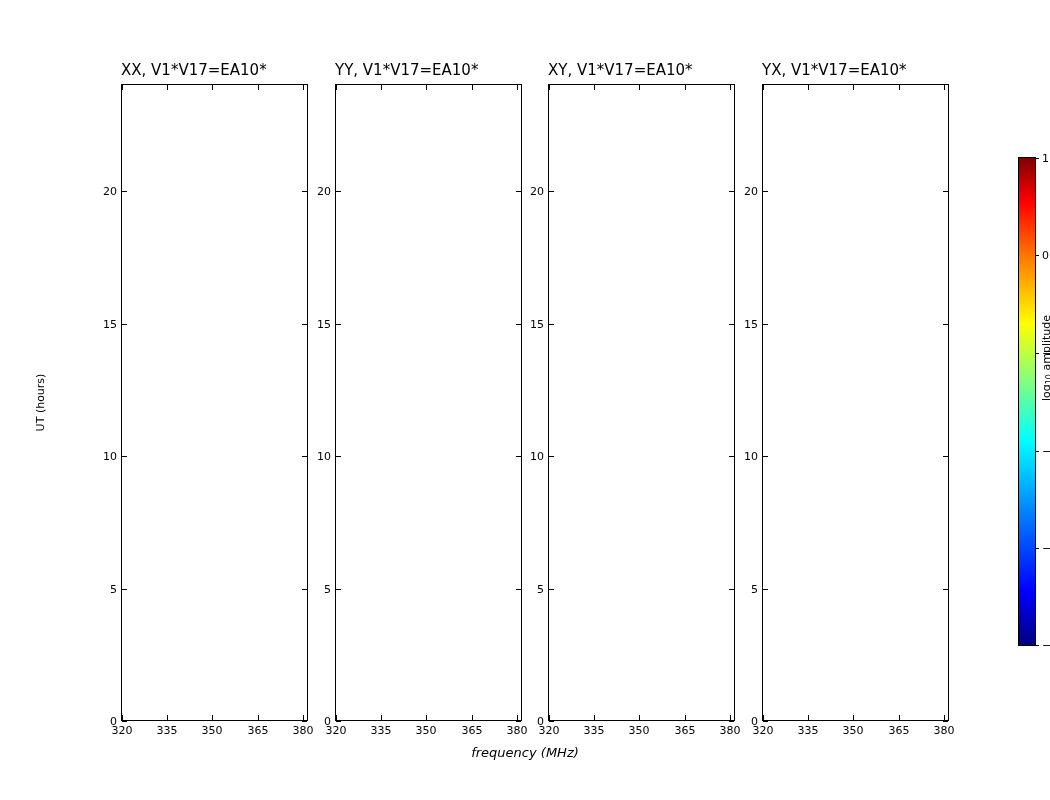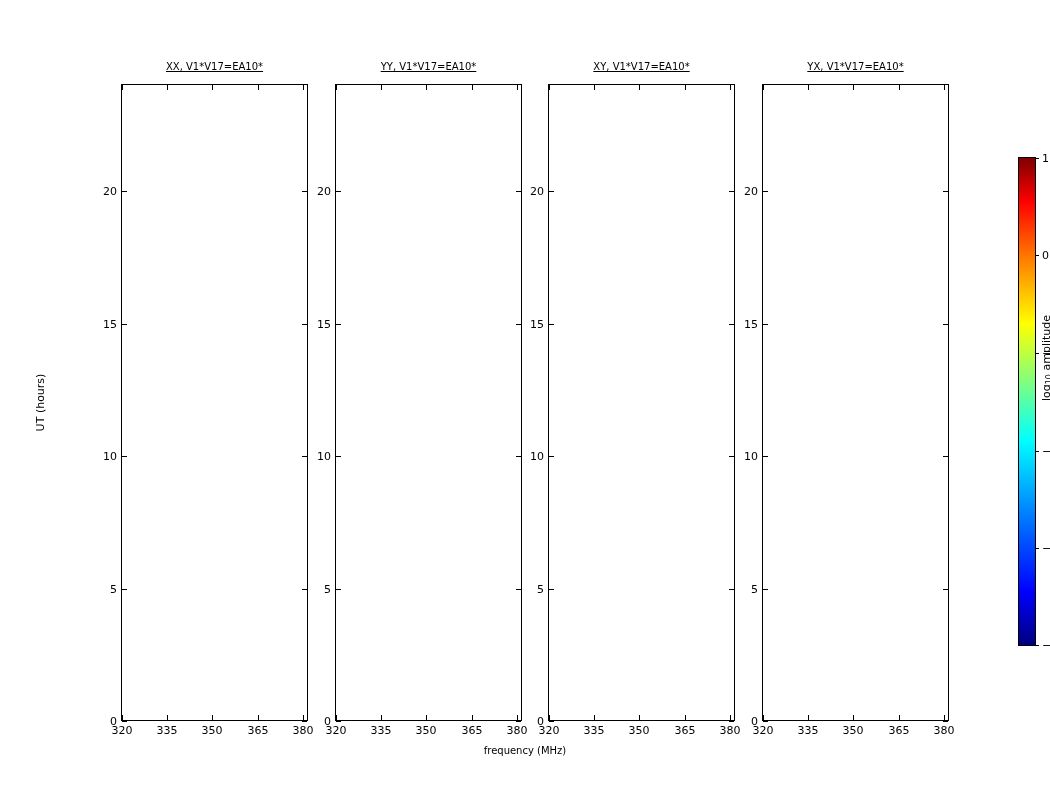--- a/index.html
+++ b/index.html
@@ -43,24 +43,22 @@
     height: 100%;
     border: 1px solid #000000;
     background: #ffffff;
     box-sizing: border-box;
   }
   .panel .title {
     position: absolute;
     top: -23px;
     left: 0;
     width: 100%;
-    text-align: center;
-    font-size: 10px;
-    white-space: nowrap;
-    text-decoration: underline;
+    font-size: 15px;
+    white-space: nowrap;
   }
   
   .ytick {
     position: absolute;
     left: 0;
     width: 5px;
     height: 1px;
     background: #000;
   }
   .ytick.right {
@@ -98,23 +96,24 @@
   }
   .ylabel {
     position: absolute;
     font-size: 11px;
     white-space: nowrap;
     transform-origin: 50% 50%;
     transform: rotate(-90deg);
   }
   .xlabel {
     position: absolute;
-    font-size: 10px;
+    font-size: 13px;
     white-space: nowrap;
     text-align: center;
+    font-style: italic;
   }
   
   .cbar {
     position: absolute;
     left: 1018px;
     top: 157px;
     width: 18px;
     height: 489px;
     border: 1px solid #000;
     box-sizing: border-box;

